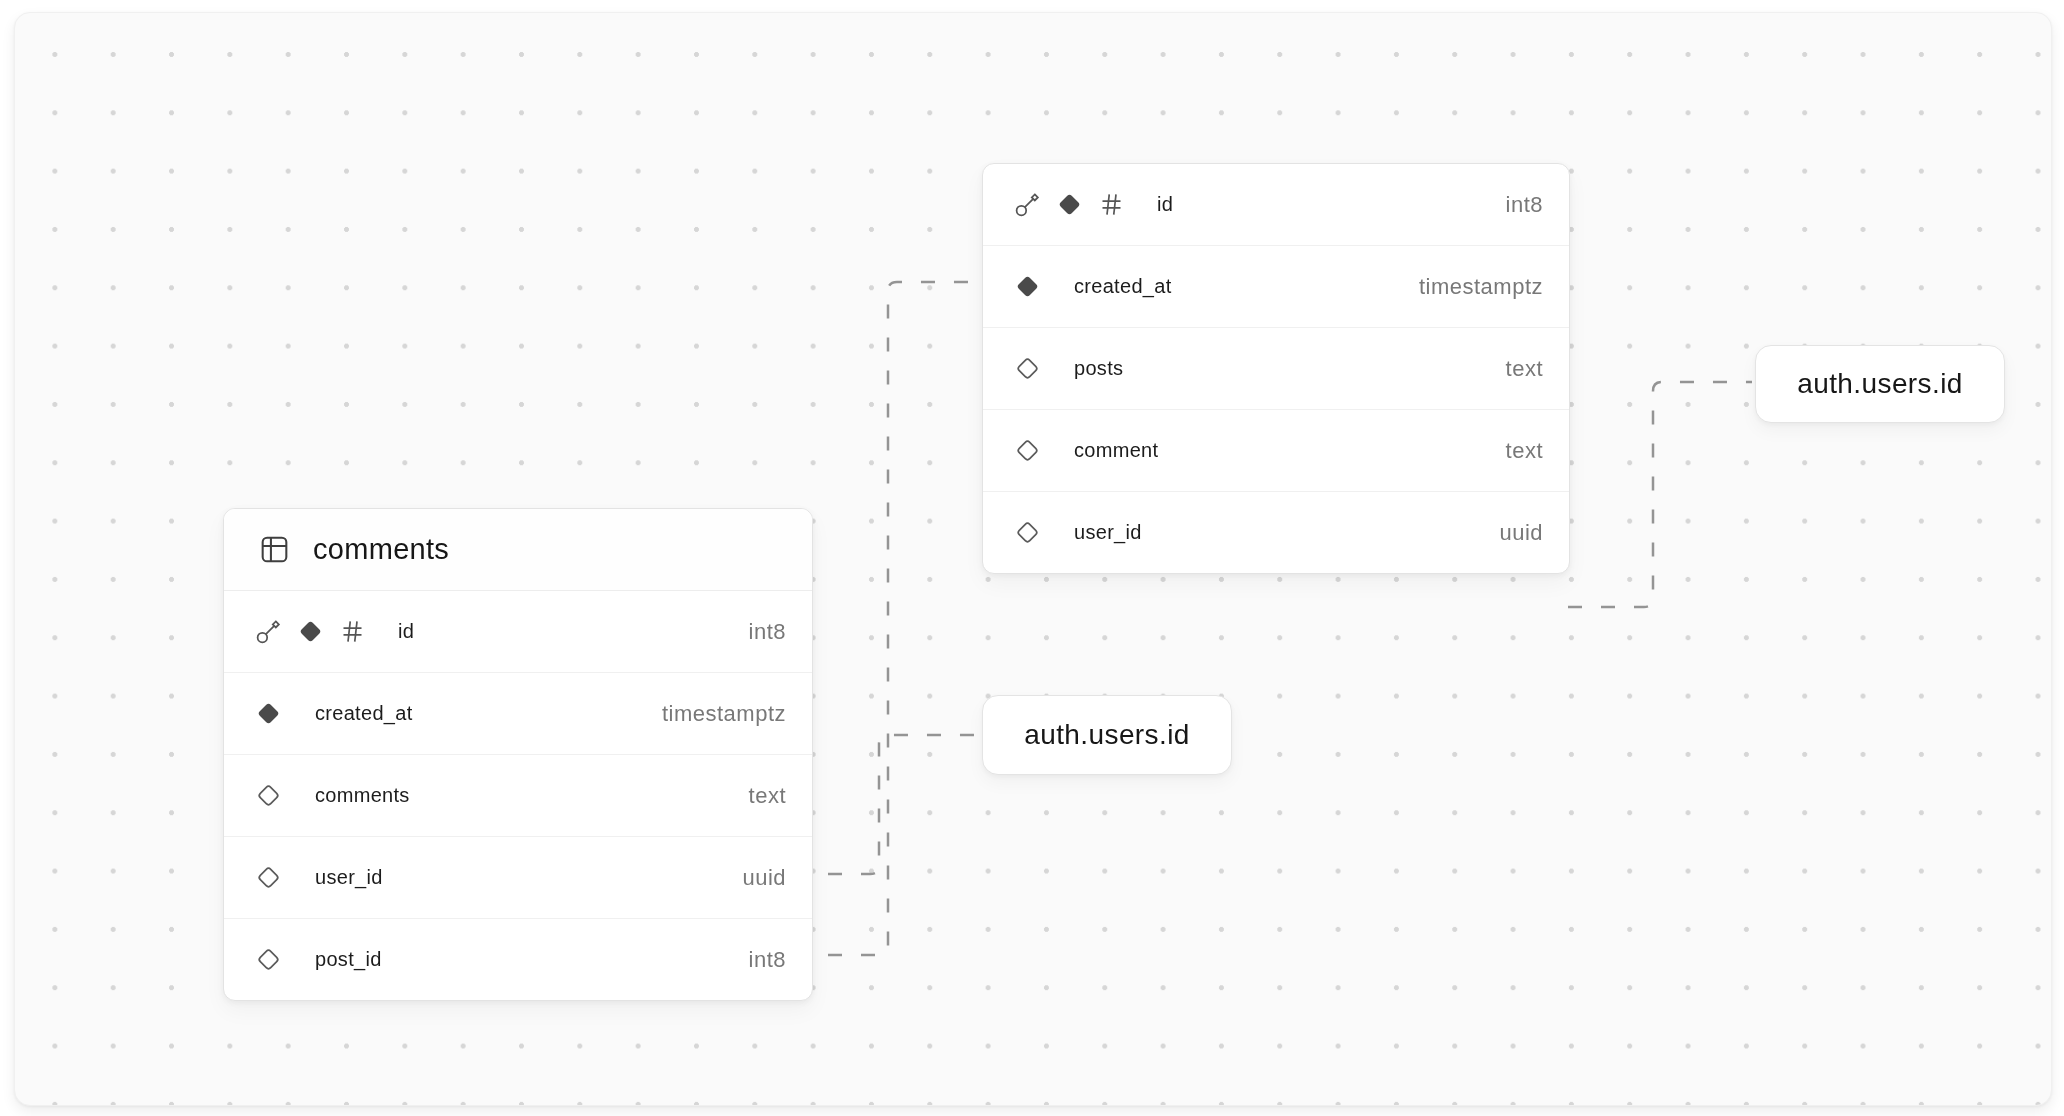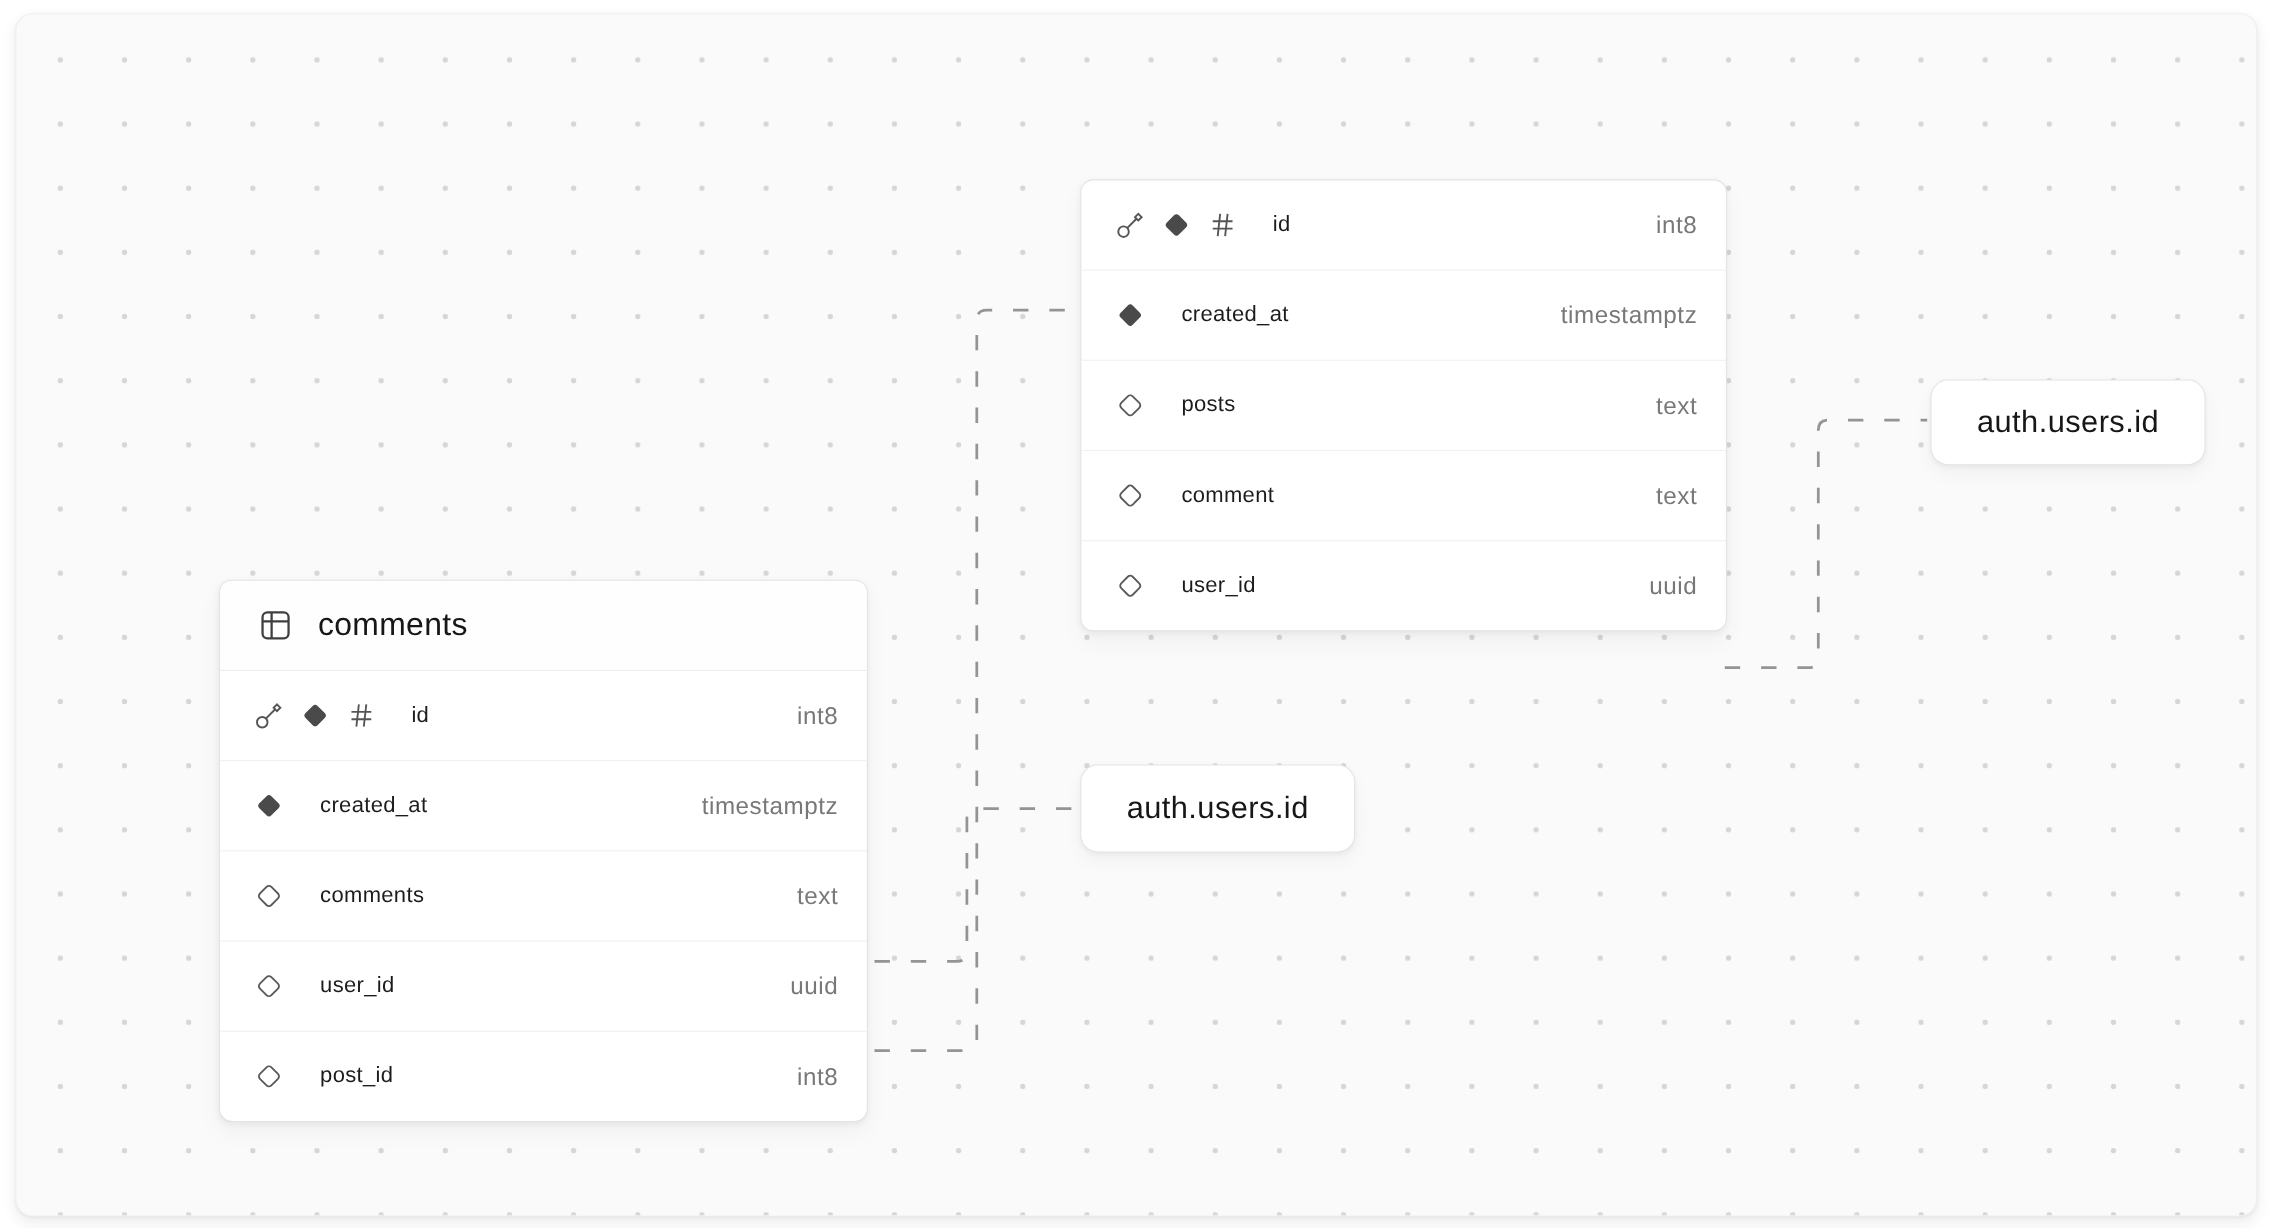--- a/index.html
+++ b/index.html
@@ -36,21 +36,21 @@
 </head>
 <body>
 
 <div class="canvas">
   <svg class="edges" viewBox="0 0 2064 1116" xmlns="http://www.w3.org/2000/svg" style="stroke: rgb(148, 148, 148);">
       <path d="M 780 942 H 864 Q 873 942 873 933 V 278 Q 873 269 882 269 H 964"></path>
       <path d="M 780 861 H 855 Q 864 861 864 852 V 731 Q 864 722 873 722 H 964"></path>
       <path d="M 1553 594 H 1629 Q 1638 594 1638 585 V 378 Q 1638 369 1647 369 H 1737"></path>
     </svg>
   <div id="nodes-layer">
-      <div class="table-node" style="left: 184px; top: 495px; width: 588px; margin-top: 19px;">
+      <div class="table-node" style="left: 208px; top: 495px; width: 588px;">
     <div class="table-header">
       <span class="tbl-icon">
         <svg width="33" height="33" viewBox="0 0 24 24">
           <rect x="3.4" y="3.4" width="17.2" height="17.2" rx="3.2" fill="none" stroke="#3f3f3f" stroke-width="1.5"></rect>
           <line x1="3.4" y1="9.4" x2="20.6" y2="9.4" stroke="#3f3f3f" stroke-width="1.5"></line>
           <line x1="9.4" y1="3.4" x2="9.4" y2="20.6" stroke="#3f3f3f" stroke-width="1.5"></line>
         </svg>
       </span>
       <span class="tbl-name">comments</span>
     </div>

